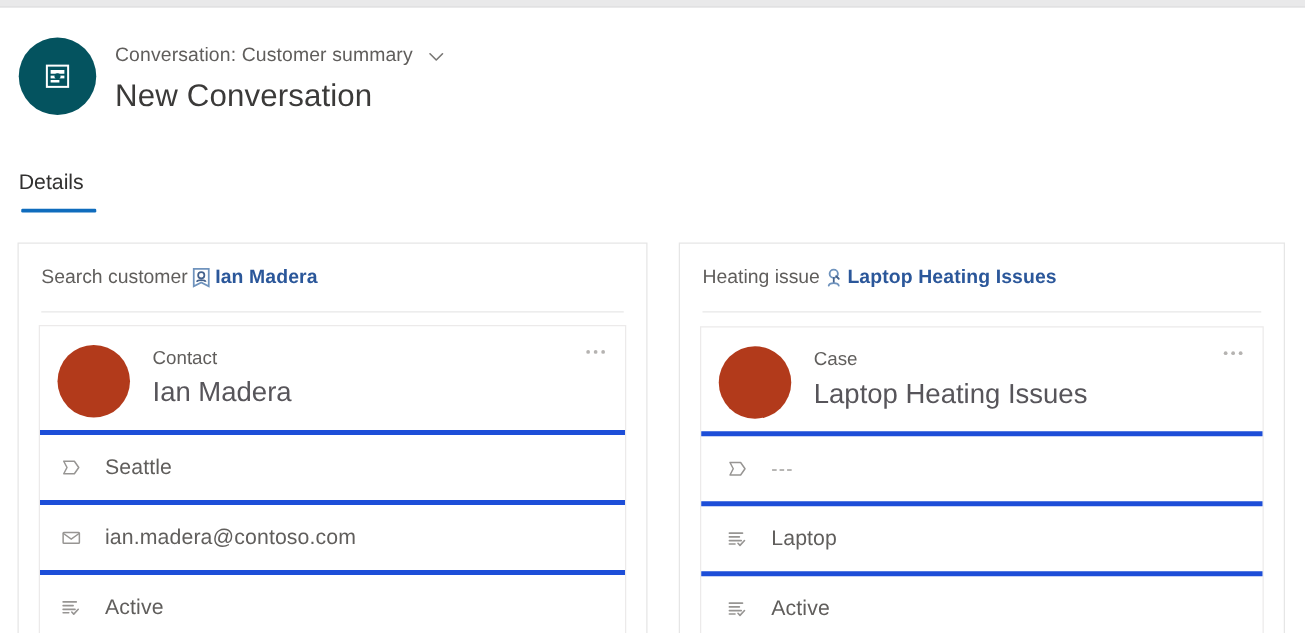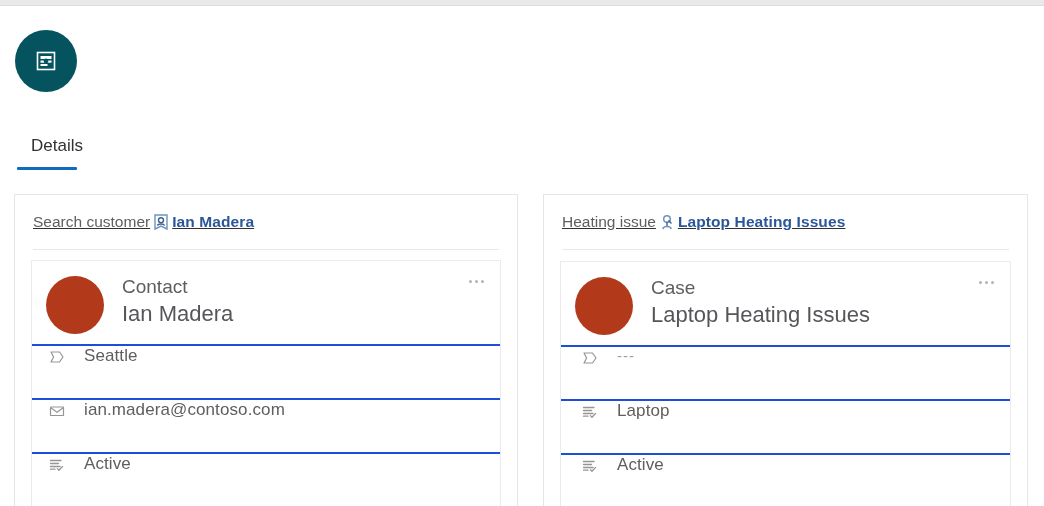--- a/index.html
+++ b/index.html
@@ -85,21 +85,21 @@
   
   .tabs {
     position: absolute;
     top: 136px;
     left: 0;
     width: 1044px;
     height: 36px;
   }
   .tab {
     position: absolute;
-    left: 31px;
+    left: 15px;
     top: 0;
     font-size: 17px;
     color: #323130;
     cursor: pointer;
     padding-bottom: 8px;
   }
   .tab-underline {
     position: absolute;
     left: 17px;
     top: 31px;
@@ -119,21 +119,20 @@
     overflow: hidden;
   }
   .card.left  { left: 14px;  width: 504px; height: 330px; }
   .card.right { left: 543px; width: 485px; height: 330px; }
 
   .search-row {
     display: flex;
     align-items: center;
     height: 54px;
     padding: 0 18px;
-    text-decoration: underline;
   }
   .search-label {
     font-size: 15.5px;
     color: #605e5c;
     white-space: nowrap;
   }
   .search-entity-icon {
     width: 22px;
     height: 22px;
     display: flex;
@@ -176,21 +175,21 @@
     background: #b23a1b;
     flex: 0 0 auto;
     margin-top: 1px;
   }
   .record-titles {
     margin-left: 18px;
     padding-top: 2px;
     min-width: 0;
   }
   .record-type {
-    font-size: 19px;
+    font-size: 15px;
     color: #605e5c;
     line-height: 20px;
   }
   .record-name {
     font-size: 22px;
     color: #57555a;
     line-height: 30px;
     margin-top: 2px;
     white-space: nowrap;
   }
@@ -209,24 +208,24 @@
   .overflow-btn i {
     width: 3px;
     height: 3px;
     border-radius: 50%;
     background: #b5b3b1;
     display: block;
   }
 
   .field-row {
     display: flex;
-    align-items: flex-start;
+    align-items: center;
     height: 52px;
     padding: 0 14px;
-    border-top: 2px solid #1d4ed8;
+    border-top: 4px solid #1d4ed8;
   }
   .field-row:first-of-type { border-top: 1px solid transparent; }
   .field-icon {
     width: 22px;
     height: 22px;
     flex: 0 0 auto;
     display: flex;
     align-items: center;
     justify-content: center;
     margin-right: 16px;
@@ -252,20 +251,31 @@
   <div class="header-avatar">
     <svg width="26" height="26" viewBox="0 0 26 26" aria-hidden="true">
       <rect x="4.5" y="4.5" width="17" height="17" fill="none" stroke="#ffffff" stroke-width="1.6"></rect>
       <rect x="7.5" y="8" width="11" height="3" fill="#ffffff"></rect>
       <rect x="7.5" y="12.5" width="11" height="2.2" fill="#ffffff"></rect>
       <rect x="7.5" y="16" width="7" height="2" fill="#ffffff"></rect>
       <circle cx="13" cy="13" r="2.4" fill="#04535f"></circle>
     </svg>
   </div>
 
+  <div class="header-text">
+    <div class="header-subtitle-row">
+      <span class="header-subtitle">Conversation: Customer summary</span>
+      <span class="chevron-btn">
+        <svg width="16" height="16" viewBox="0 0 16 16" aria-hidden="true">
+          <path d="M3 6 L8 11 L13 6" fill="none" stroke="#797775" stroke-width="1.3" stroke-linecap="round" stroke-linejoin="round"></path>
+        </svg>
+      </span>
+    </div>
+    <div class="header-title">New Conversation</div>
+  </div>
 </div>
 
 <div class="tabs">
   <div class="tab">Details</div>
   <div class="tab-underline"></div>
 </div>
 
 <div class="card left">
 
   <div class="search-row">

